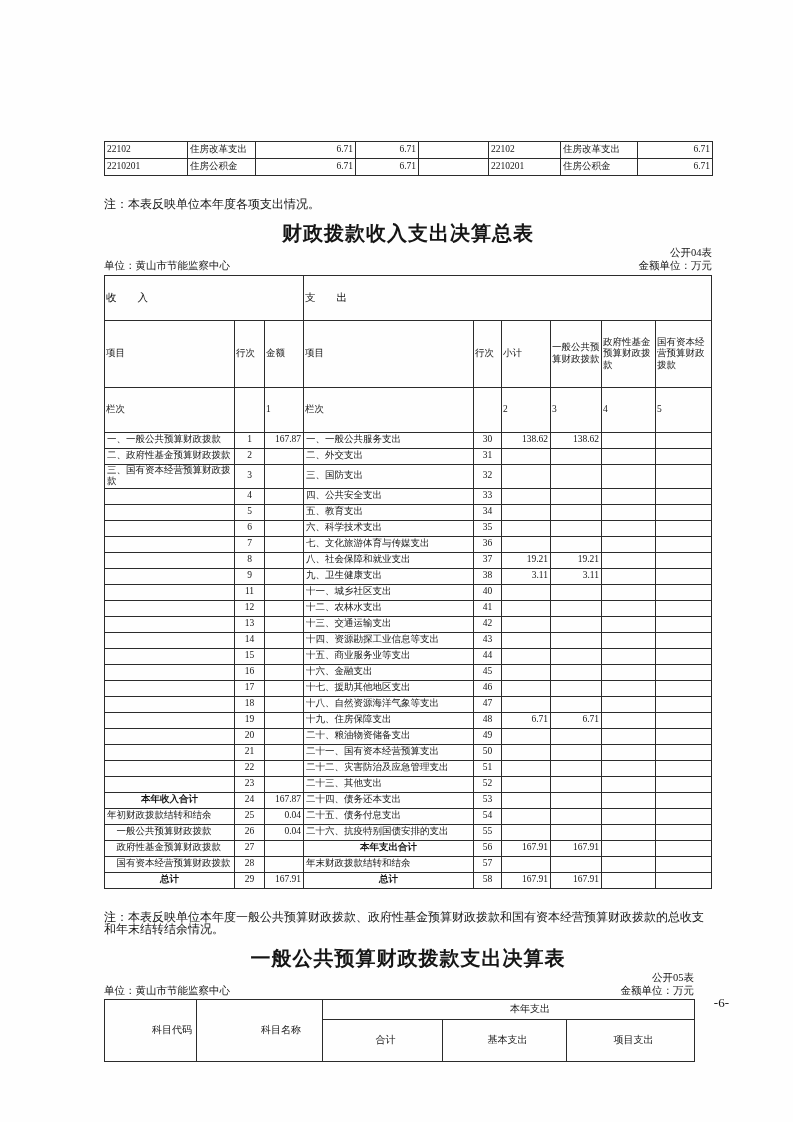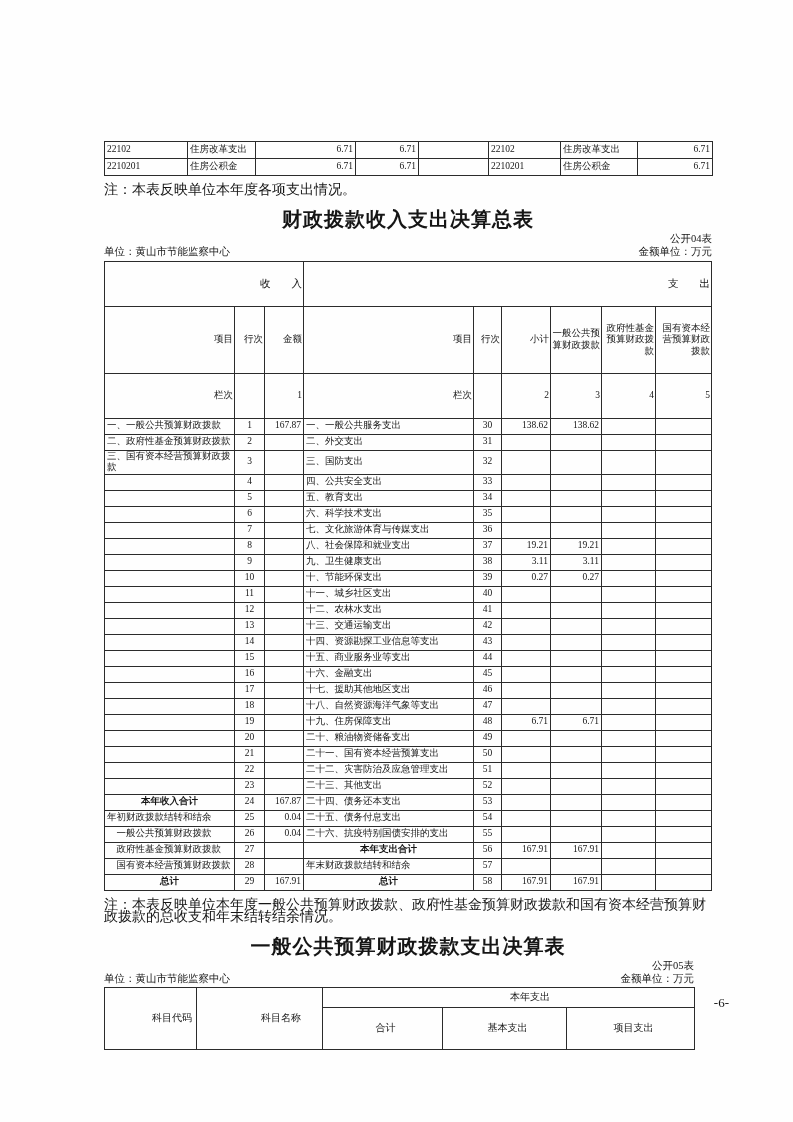--- a/index.html
+++ b/index.html
@@ -21,34 +21,34 @@
     padding:0 2px; overflow:hidden;
     vertical-align:middle;
   }
   .item { text-align:left; }
   .num  { text-align:right; }
   .ctr  { text-align:center; }
   .bc   { text-align:center; font-weight:bold; }
 
   .top-table td { height:17px;font-family:Liberation Serif, serif; }
 
-  .note { font-size:14px; line-height:12px; margin-top:8px; }
+  .note { font-size:12px; line-height:12px; margin-top:22px; }
 
   .doc-title {
     margin-top:11px;
     text-align:center;
     font-family:"Liberation Sans","DejaVu Sans",sans-serif;
     font-weight:700; font-size:20px; line-height:25px;
     letter-spacing:1px;
   }
   .right-label { text-align:right; font-size:10.5px; line-height:13px; }
   .unit-row { margin-top:0; display:flex; justify-content:space-between; font-size:10.5px; line-height:13px; }
 
   .main-table { margin-top:3px; }
-  .main-table thead td { text-align:right; padding:16px 1px; }
+  .main-table thead td { text-align:left; padding:16px 1px; }
   .main-table .h1 td { height:18px; font-size:10.5px; }
   .main-table .h2 td { height:42px; font-size:9.5px; }
   .main-table .h3 td { height:18px; }
   .main-table tbody td { height:16px; }
 
   .sec2 { width:590px; }
   .bottom-table { margin-top:2px; }
   .bottom-table td { text-align:center; font-size:10px; }
   .bottom-table .r1 td { height:20px;padding-left:45px; }
   .bottom-table .r2 td { height:42px;padding-left:8px; }
@@ -242,31 +242,20 @@
             <td class="num"></td>
             <td class="item">九、卫生健康支出</td>
             <td class="ctr">38</td>
             <td class="num">3.11</td>
             <td class="num">3.11</td>
             <td class="num"></td>
             <td class="num"></td>
           </tr>
           <tr>
             <td class="item"></td>
-            <td class="ctr">10</td>
-            <td class="num"></td>
-            <td class="item">十、节能环保支出</td>
-            <td class="ctr">39</td>
-            <td class="num">0.27</td>
-            <td class="num">0.27</td>
-            <td class="num"></td>
-            <td class="num"></td>
-          </tr>
-          <tr>
-            <td class="item"></td>
             <td class="ctr">11</td>
             <td class="num"></td>
             <td class="item">十一、城乡社区支出</td>
             <td class="ctr">40</td>
             <td class="num"></td>
             <td class="num"></td>
             <td class="num"></td>
             <td class="num"></td>
           </tr>
           <tr>

